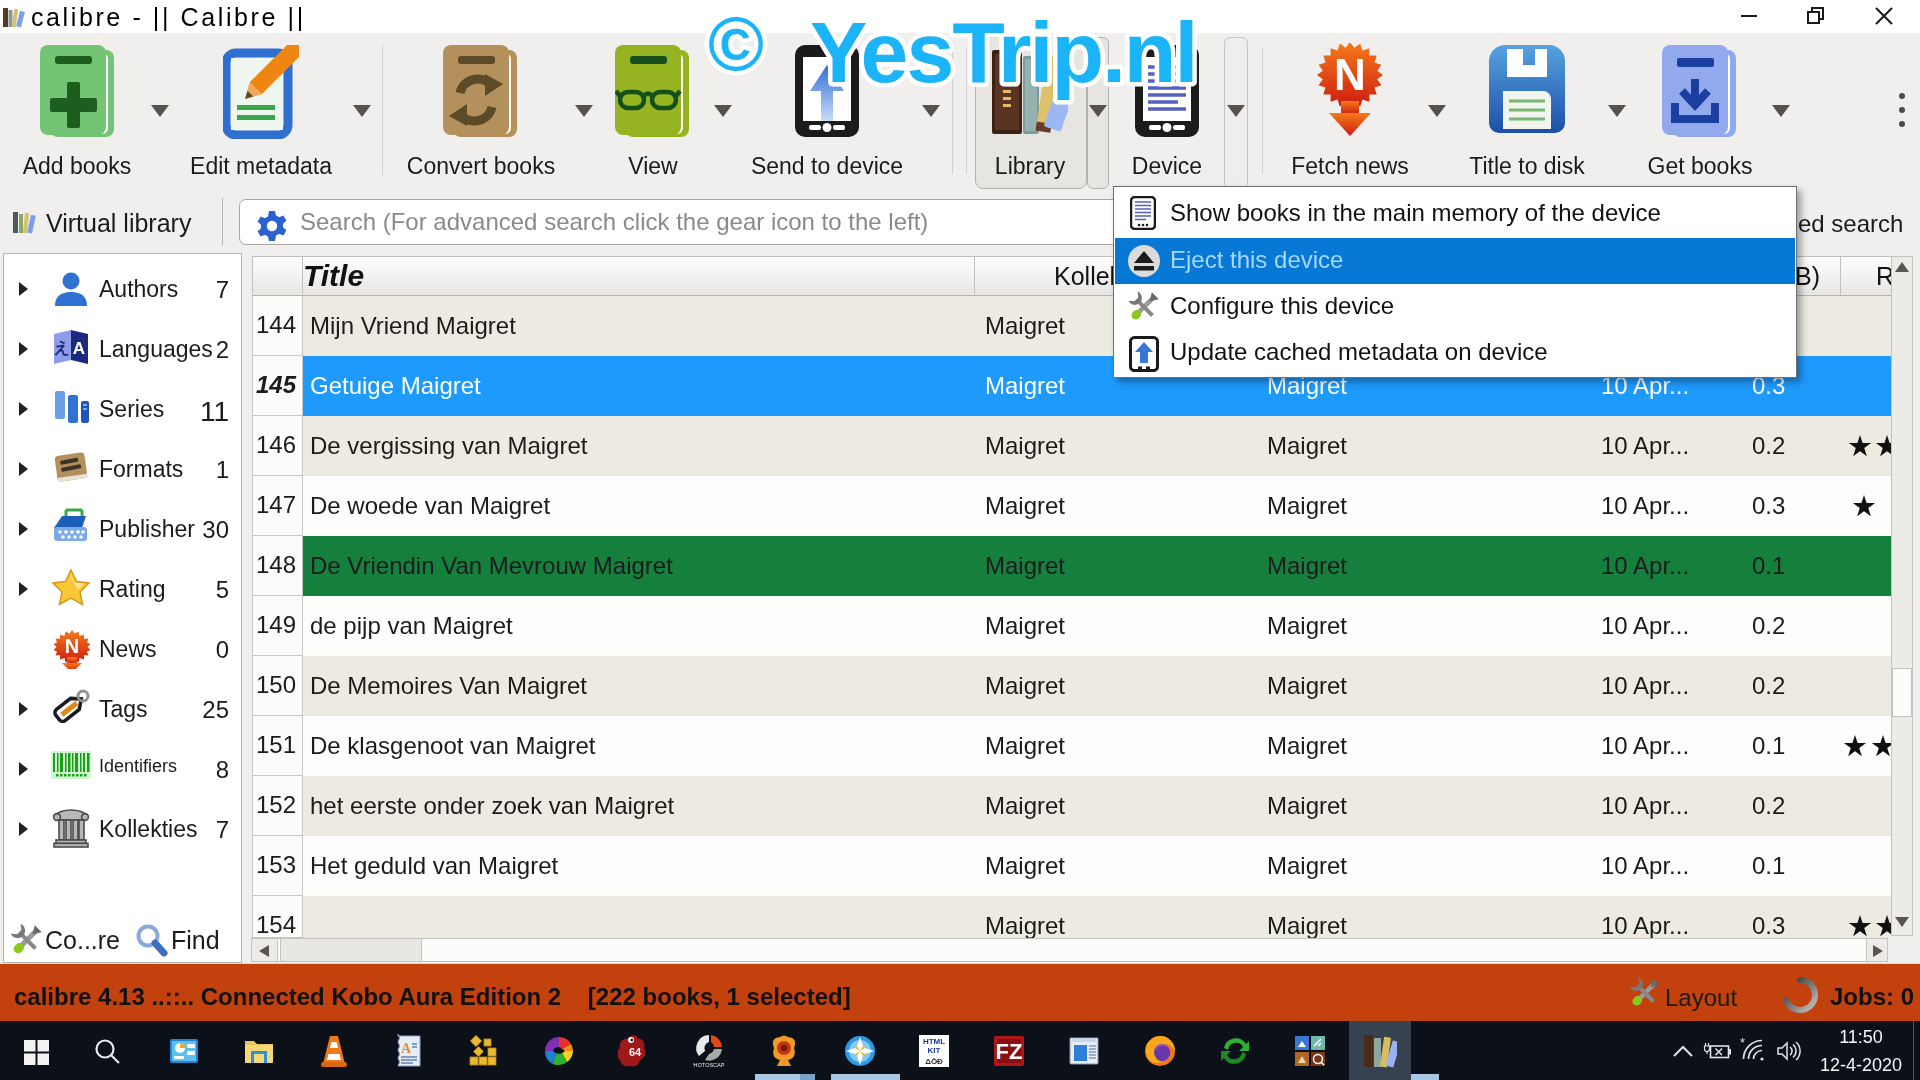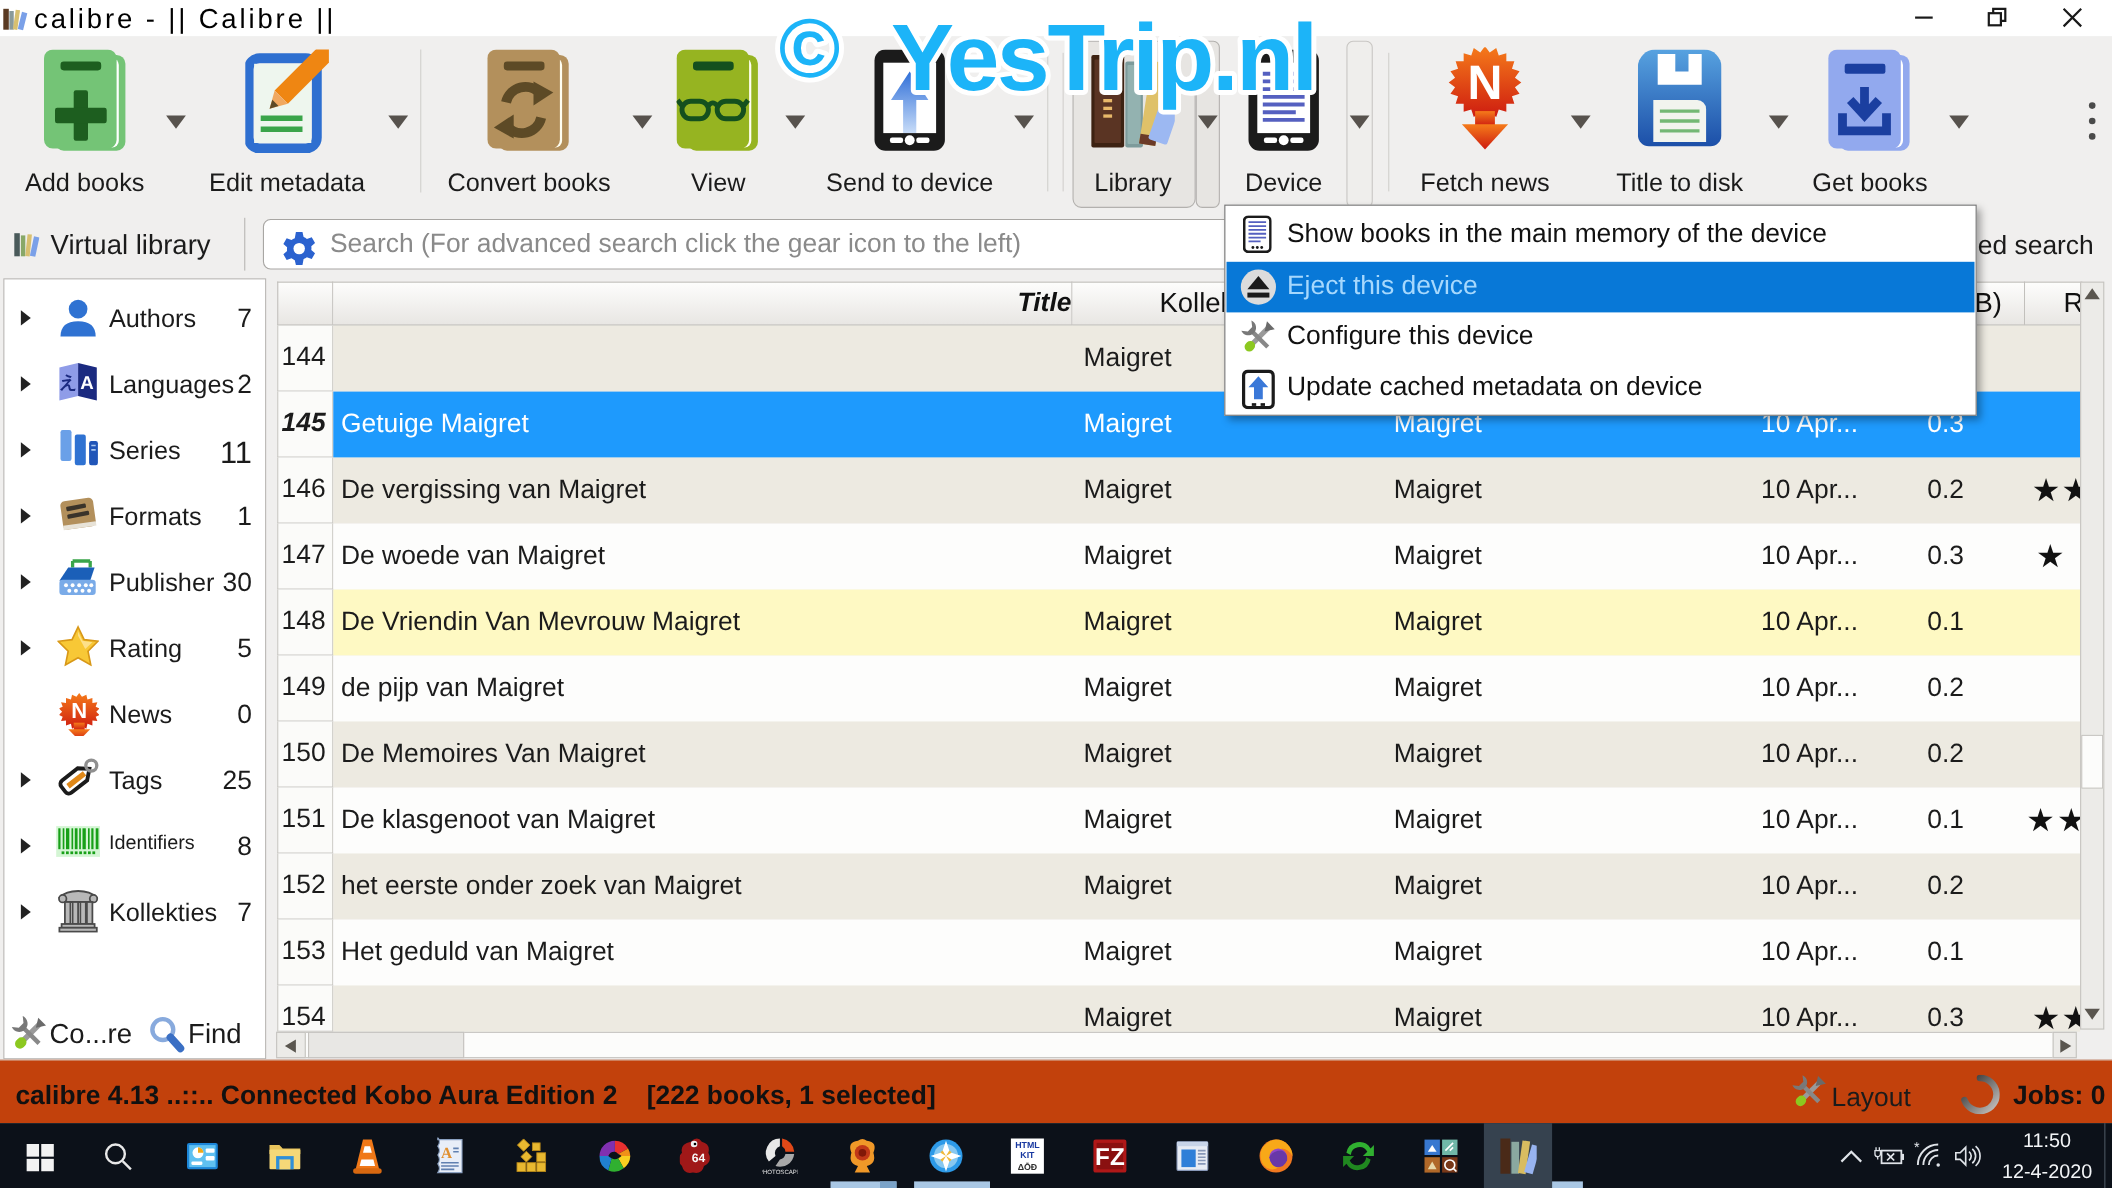--- a/index.html
+++ b/index.html
@@ -405,29 +405,30 @@
 <div id="btable" class="abs" style="left:250px;top:256px;width:1668px;height:707px">
   <style>
     .hcell{position:absolute;top:0;height:40px;overflow:hidden;background:linear-gradient(#fdfdfc,#e8e6e3);border-right:1px solid #c2c0bc;border-top:1px solid #c2c0bc;border-bottom:1px solid #b5b3af;box-sizing:border-box}
     .numc{position:absolute;left:2px;width:51px;height:60px;background:#fbfbf9;border:1px solid #c9c7c3;border-top:none;box-sizing:border-box;font-size:24px;color:#1b1b1b;text-align:right;padding-right:6px;line-height:58px}
     .drow{position:absolute;left:53px;width:1588px;height:60px;font-size:24px;color:#1b1b1b;line-height:60px;white-space:nowrap;overflow:hidden}
     .ct{position:absolute;top:0;line-height:60px}
     .star{position:absolute;top:0;font-size:29px;line-height:60px;color:#111}
   </style>
 
   <div class="hcell" style="left:2px;width:51px;border-left:1px solid #c2c0bc"></div>
-  <div class="hcell" style="left:53px;width:672px;font-size:24px;font-weight:bold;font-style:italic;text-align:right;line-height:38px;color:#111">Title</div>
+  <div class="hcell" style="left:53px;width:672px;font-size:30px;font-weight:bold;font-style:italic;text-align:left;line-height:38px;color:#111">Title</div>
   <div class="hcell" style="left:725px;width:280px;font-size:25px;text-align:center;line-height:38px;color:#111;padding-right:14px">Kollekties</div>
   <div class="hcell" style="left:1005px;width:195px;font-size:25px;text-align:center;line-height:38px;color:#111">Series</div>
   <div class="hcell" style="left:1200px;width:250px;font-size:25px;text-align:center;line-height:38px;color:#111">Date</div>
   <div class="hcell" style="left:1450px;width:141px;font-size:25px;text-align:right;padding-right:20px;line-height:38px;color:#111">Size (MB)</div>
   <div class="hcell" style="left:1591px;width:52px;font-size:25px;line-height:38px;color:#111;padding-left:35px">Rating</div>
 
   <div class="numc" style="top:40px">144</div>
   <div class="drow" style="top:40px;background:#edeae1">
+    <span class="ct" style="left:7px">Mijn Vriend Maigret</span>
     <span class="ct" style="left:682px">Maigret</span>
       <span class="ct" style="left:964px">Maigret</span>
     <span class="ct" style="left:1298px">10 Apr...</span>
       <span class="ct" style="left:1449px">0.3</span>
   </div>
   <div class="numc" style="top:100px;font-weight:bold;font-style:italic">145</div>
   <div class="drow" style="top:100px;background:#1e9afd;color:#ffffff">
     <span class="ct" style="left:7px">Getuige Maigret</span>
     <span class="ct" style="left:682px">Maigret</span>
       <span class="ct" style="left:964px">Maigret</span>
@@ -447,21 +448,21 @@
   <div class="numc" style="top:220px">147</div>
   <div class="drow" style="top:220px;background:#fdfdfc">
     <span class="ct" style="left:7px">De woede van Maigret</span>
     <span class="ct" style="left:682px">Maigret</span>
       <span class="ct" style="left:964px">Maigret</span>
     <span class="ct" style="left:1298px">10 Apr...</span>
       <span class="ct" style="left:1449px">0.3</span>
     <span class="star" style="left:1548px">★</span>
   </div>
   <div class="numc" style="top:280px">148</div>
-  <div class="drow" style="top:280px;background:#fef9c3">
+  <div class="drow" style="top:280px;background:#15803d">
     <span class="ct" style="left:7px">De Vriendin Van Mevrouw Maigret</span>
     <span class="ct" style="left:682px">Maigret</span>
       <span class="ct" style="left:964px">Maigret</span>
     <span class="ct" style="left:1298px">10 Apr...</span>
       <span class="ct" style="left:1449px">0.1</span>
   </div>
   <div class="numc" style="top:340px">149</div>
   <div class="drow" style="top:340px;background:#fdfdfc">
     <span class="ct" style="left:7px">de pijp van Maigret</span>
     <span class="ct" style="left:682px">Maigret</span>

